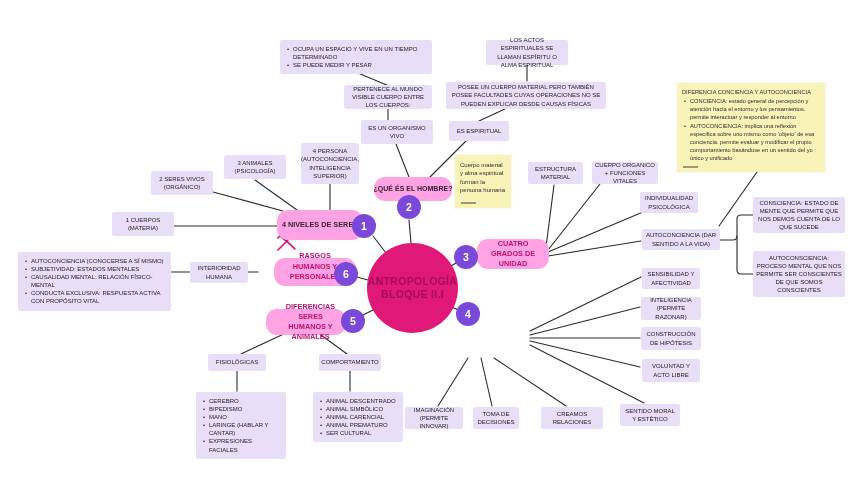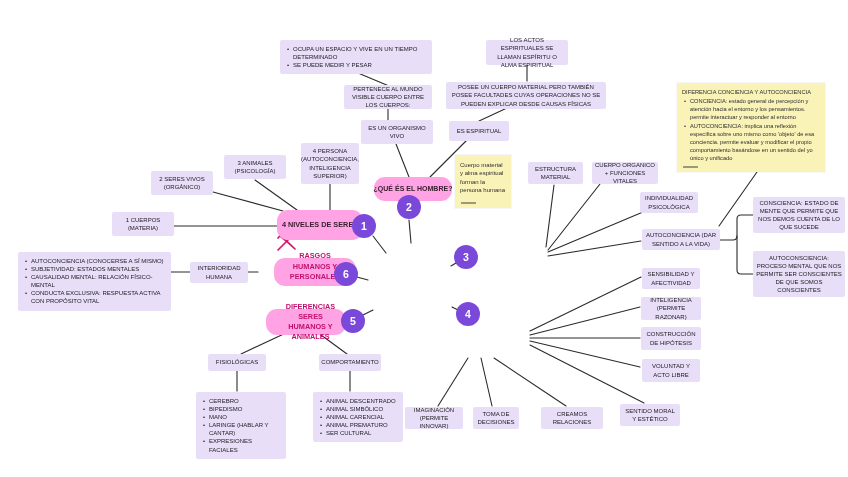--- a/index.html
+++ b/index.html
@@ -87,35 +87,42 @@
     <path d="M720,240 L733,240 Q737,240 737,236 L737,219 Q737,215 741,215 L753,215"></path>
     <path d="M737,236 L737,270 Q737,274 741,274 L753,274"></path>
   </svg>
 
   <svg class="wires" viewBox="0 0 848 477" stroke="#d6156e" stroke-width="1.7" fill="none" stroke-linecap="round">
     <path d="M280,236 C284,239 290,244 295,249"></path>
     <path d="M294,234 C289,239 283,245 278,250"></path>
     <path d="M278,238 C280,235 283,234 284,237"></path>
   </svg>
 
+  <div class="center-circle">
+    <span>ANTROPOLOGÍA</span>
+    <span>BLOQUE II.I</span>
+  </div>
 
   <div class="topic dark nowrap" style="left:277px;top:210px;width:86px;height:30px;">
     <span>4 NIVELES DE SERES</span>
   </div>
   <div class="num" style="left:352px;top:214px;">
       <span>1</span>
     </div>
 
   <div class="topic dark nowrap" style="left:374px;top:177px;width:78px;height:24px;font-size:7px;">
     <span>¿QUÉ ÉS EL HOMBRE?</span>
   </div>
   <div class="num" style="left:397px;top:195px;">
       <span>2</span>
     </div>
 
+  <div class="topic" style="left:477px;top:239px;width:72px;height:30px;">
+    <span>CUATRO GRADOS DE UNIDAD</span>
+  </div>
   <div class="num" style="left:454px;top:245px;">
       <span>3</span>
     </div>
 
   <div class="num" style="left:456px;top:302px;">
       <span>4</span>
     </div>
 
   <div class="topic" style="left:266px;top:309px;width:80px;height:26px;padding-left:16px;">
     <span>DIFERENCIAS SERES HUMANOS Y ANIMALES</span>

